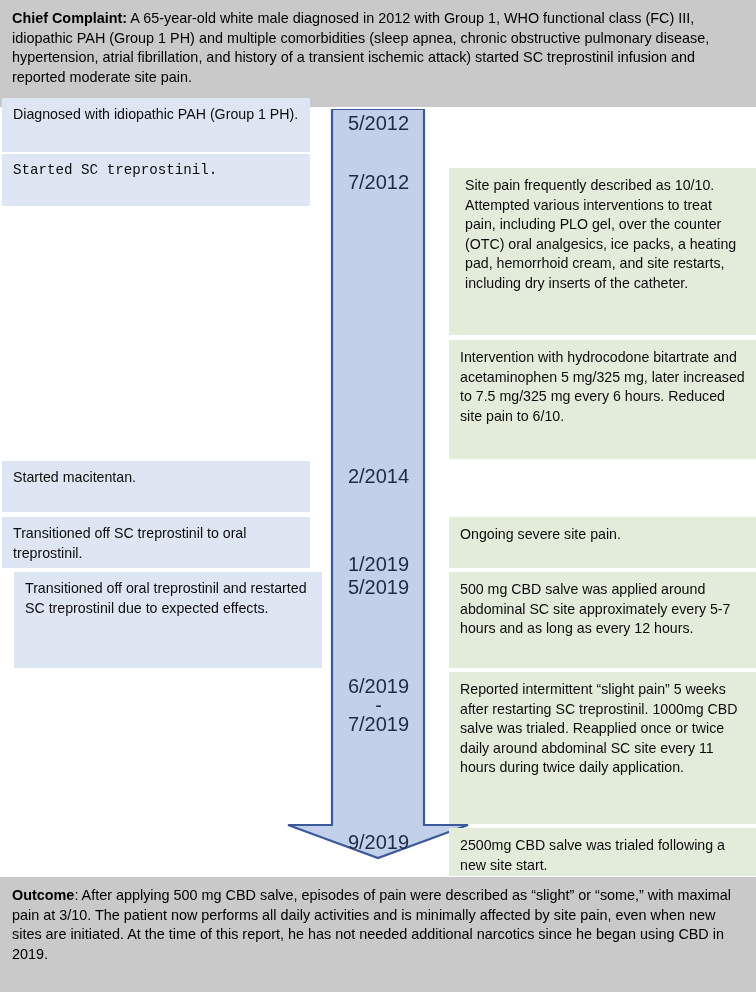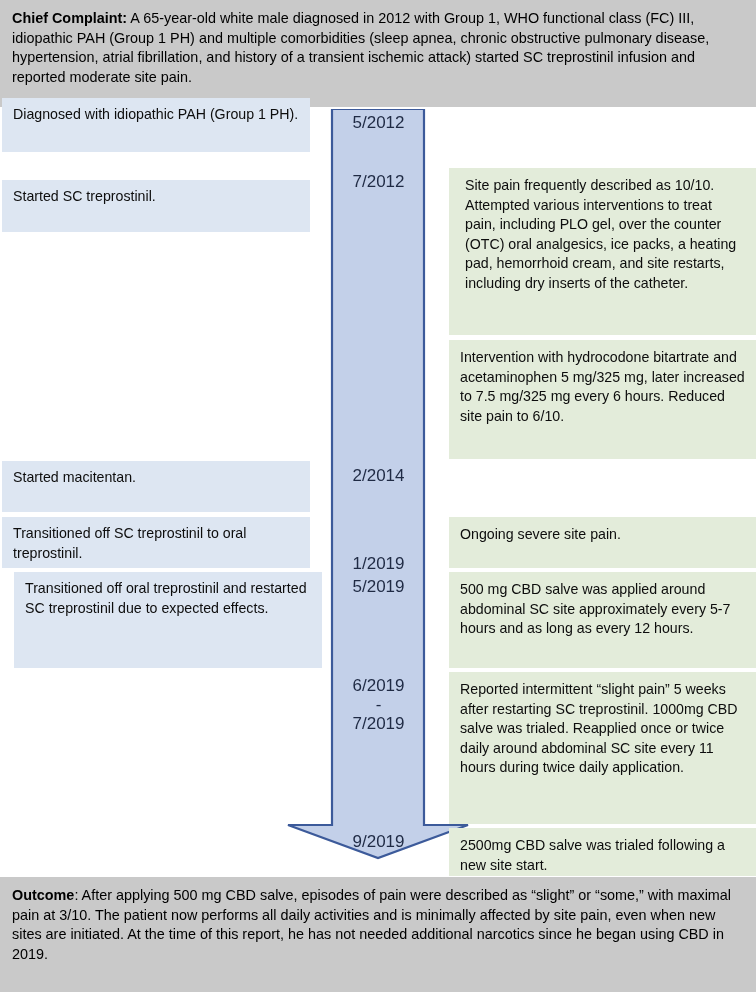--- a/index.html
+++ b/index.html
@@ -62,21 +62,21 @@
     top: 109px;
     width: 200px;
     height: 751px;
     pointer-events: none;
   }
   .date-label {
     position: absolute;
     left: 332px;
     width: 93px;
     text-align: center;
-    font-size: 17px;
+    font-size: 20px;
     line-height: 18px;
     color: #1f2a44;
   }
 
   
   .note-box {
     position: absolute;
     left: 449px;
     width: 307px;
     box-sizing: border-box;
@@ -91,21 +91,21 @@
 <body>
 
 <div class="page">
 
   <div class="panel-gray" id="chief-complaint-panel">
     <span style="font-weight:bold">Chief Complaint:</span><span> A 65-year-old white male diagnosed in 2012 with Group 1, WHO functional class (FC) III, idiopathic PAH (Group 1 PH) and multiple comorbidities (sleep apnea, chronic obstructive pulmonary disease, hypertension, atrial fibrillation, and history of a transient ischemic attack) started SC treprostinil infusion and reported moderate site pain.</span>
   </div>
 
   <div class="left-col">
     <div class="event-box" style="top:98px; height:54px;">Diagnosed with idiopathic PAH (Group 1 PH).</div>
-    <div class="event-box" style="top:180px; height:52px;">Started SC treprostinil.</div>
+    <div class="event-box" style="top:154px; height:52px;font-family:Liberation Mono, monospace;">Started SC treprostinil.</div>
     <div class="event-box" style="top:461px; height:51px;">Started macitentan.</div>
     <div class="event-box" style="top:517px; height:51px;">Transitioned off SC treprostinil to oral treprostinil.</div>
     <div class="event-box" style="top:572px; height:96px;margin-left:12px;">Transitioned off oral treprostinil and restarted SC treprostinil due to expected effects.</div>
   </div>
 
   <svg id="timeline-arrow" viewBox="0 0 200 751" width="200" height="751">
     <polygon points="54,0 146,0 146,716 190,716 100,749 10,716 54,716" fill="#c3d0e9" stroke="#3c5a9a" stroke-width="2.2" stroke-linejoin="miter"></polygon>
   </svg>
 
   <div class="date-label" style="top:114px;">5/2012</div>

